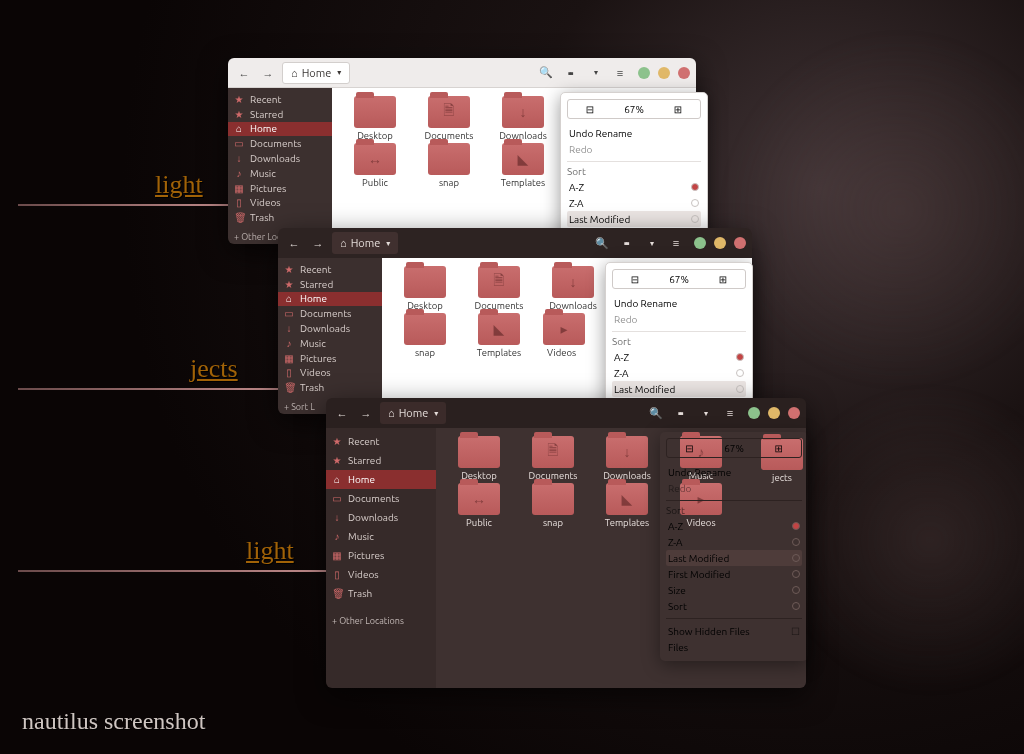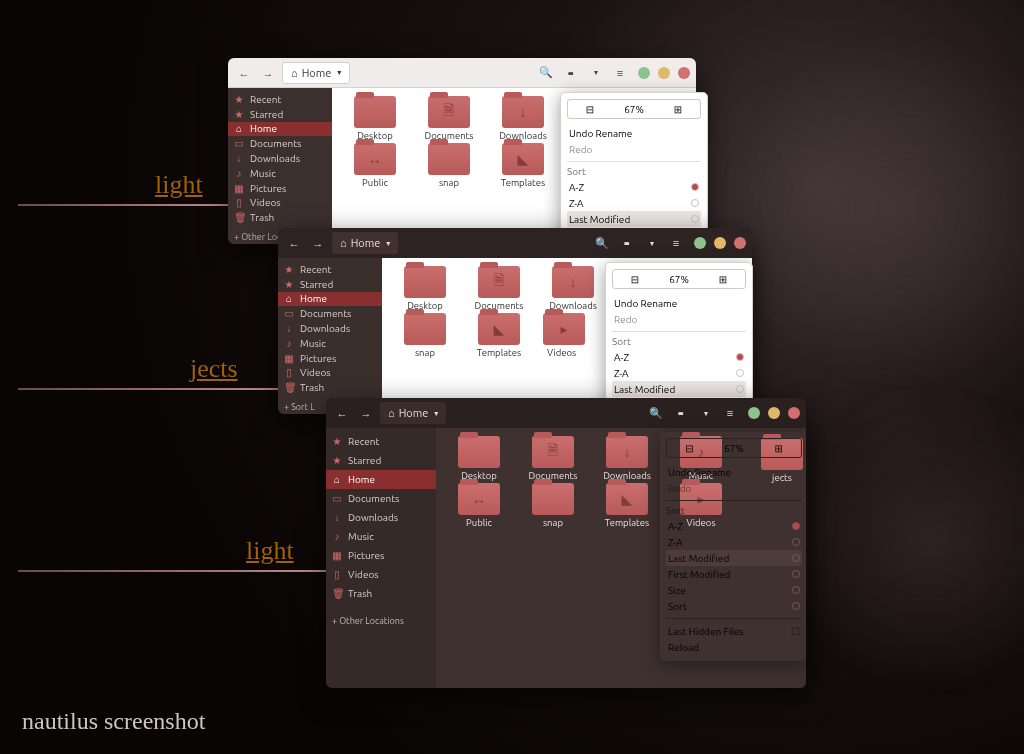--- a/index.html
+++ b/index.html
@@ -650,19 +650,19 @@
   <div class="pop-item">
       <span>Size</span>
       <span class="radio"></span>
     </div>
   <div class="pop-item">
       <span>Sort</span>
       <span class="radio"></span>
     </div>
   <div class="pop-hr"></div>
   <div class="pop-item">
-      <span>Last Hidden Files</span>
+      <span>Show Hidden Files</span>
       <span style="opacity:0.6;">☐</span>
     </div>
   <div class="pop-item">
-      <span>Reload</span>
+      <span>Files</span>
     </div>
 </div>
 
 </body></html>

